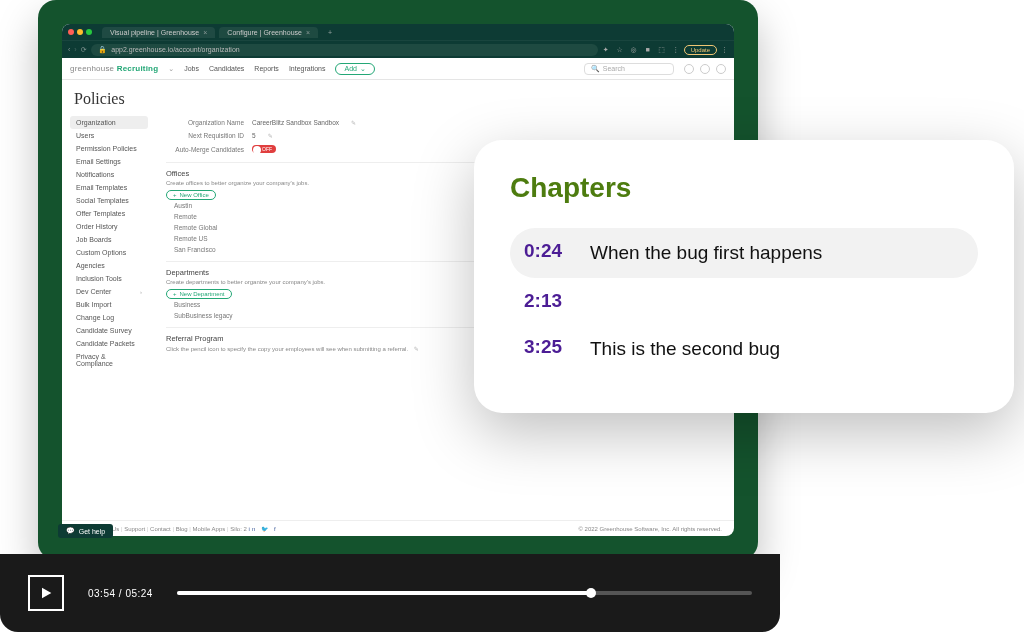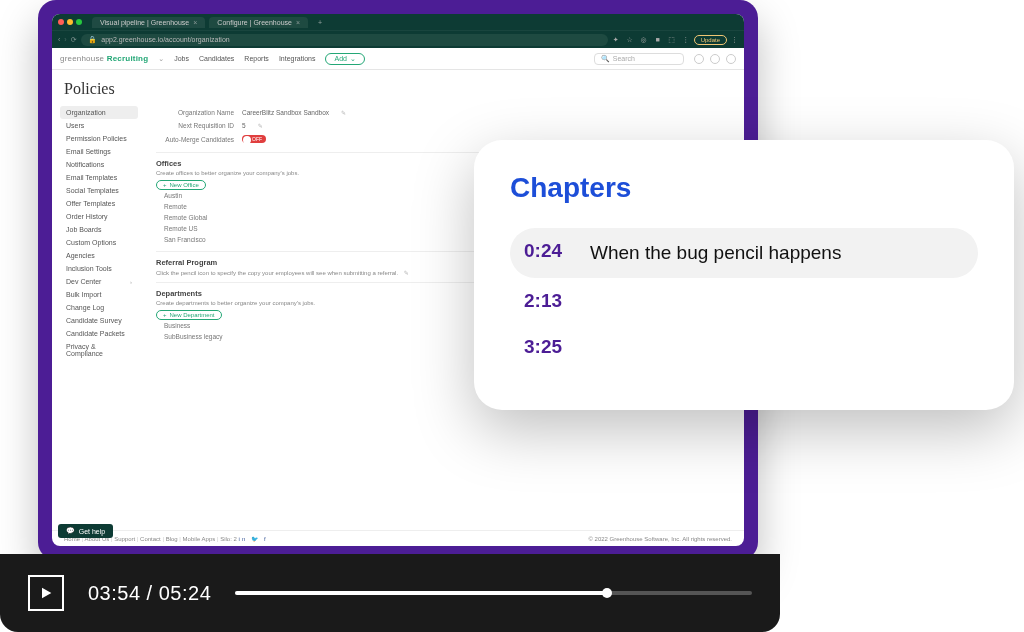--- a/index.html
+++ b/index.html
@@ -1,19 +1,19 @@
 <!DOCTYPE html>
 <html><head>
 <meta charset="utf-8">
 <style>
 * { margin: 0; padding: 0; box-sizing: border-box; font-family: -apple-system, BlinkMacSystemFont, "Segoe UI", Helvetica, Arial, sans-serif; }
 body { background: #fff; width: 1024px; height: 632px; position: relative; overflow: hidden; }
 
 
-.device { position: absolute; left: 38px; top: 0; width: 720px; height: 560px; background: #4c1d95; border-radius: 18px; padding: 14px; box-shadow: 0 20px 40px rgba(0,0,0,0.25); }
+.device { position: absolute; left: 38px; top: 0; width: 720px; height: 560px; background: #14532d; border-radius: 18px; padding: 24px; box-shadow: 0 20px 40px rgba(0,0,0,0.25); }
 .screen { width: 100%; height: 100%; background: #fff; border-radius: 8px; overflow: hidden; display: flex; flex-direction: column; font-size: 7px; }
 
 
 .chrome { background: #0d3b34; color: #ccc; }
 .tabbar { display: flex; align-items: center; height: 16px; padding: 0 6px; gap: 4px; }
 .dots { display: flex; gap: 3px; margin-right: 6px; }
 .dot { width: 6px; height: 6px; border-radius: 50%; }
 .dot.r { background: #ff5f56; } .dot.y { background: #ffbd2e; } .dot.g { background: #27c93f; }
 .tab { background: rgba(255,255,255,0.08); border-radius: 4px 4px 0 0; padding: 2px 8px; display: flex; align-items: center; gap: 4px; }
 .tab.active { background: #1e4a41; }
@@ -46,43 +46,43 @@
 .side-item.active { background: #eee; font-weight: 500; }
 .side-item .ar { color:#aaa; font-size:6px; }
 .main { flex:1; padding: 0 12px 0 16px; color:#555; }
 .formrow { display:flex; align-items:center; gap: 8px; padding: 3px 0; }
 .formrow .lbl { width: 78px; text-align: right; color:#777; font-size:6.5px; }
 .formrow .val { color:#666; font-size:6.5px; }
 .pencil { color:#bbb; margin-left:4px; font-size:6px; }
 .toggle { display:inline-block; background:#e03e3e; color:#fff; border-radius:7px; font-size:5px; padding:1px 4px 1px 10px; position:relative; }
 .toggle::before { content:""; position:absolute; left:1px; top:1px; width:8px; height:8px; background:#fff; border-radius:50%; }
 .section { border-top: 1px solid #eee; margin-top:6px; padding-top:6px; }
-.sec-h { font-weight:700; color:#444; font-size:7.5px; }
+.sec-h { font-weight:400; color:#444; font-size:7.5px; }
 .sec-sub { color:#888; font-size:6px; margin:2px 0 4px; }
 .pill { display:inline-flex; align-items:center; gap:3px; border:1px solid #23a776; color:#23a776; border-radius:9px; padding:1px 6px; font-size:6px; }
 .pill::before { content:"+"; }
 .li { color:#777; font-size:6.5px; padding:2px 0 2px 8px; }
 .footer { border-top:1px solid #eee; padding: 4px 12px; display:flex; justify-content:space-between; align-items:center; color:#888; font-size:6px; }
 .footlinks span::after { content:" | "; color:#ccc; }
 .footlinks span:last-child::after { content:""; }
 .social { color:#3b5998; letter-spacing:2px; }
 .helpbtn { position:absolute; left:20px; bottom:22px; background:#0d3b34; color:#fff; padding:3px 8px; border-radius:3px; font-size:7px; display:flex; align-items:center; gap:4px; }
 
 
 .player { position:absolute; left:0; bottom:0; width:780px; height:78px; background:#1a1a1a; border-radius: 0 0 18px 18px; display:flex; align-items:center; padding: 0 28px; gap:24px; color:#fff; }
 .play { width:36px; height:36px; border:2px solid #fff; display:flex; align-items:center; justify-content:center; }
 .play svg { width:16px; height:16px; fill:#fff; }
-.time { font-size:20px; letter-spacing:.5px; }
+.time { font-size:10px; letter-spacing:.5px; }
 .track { flex:1; height:4px; background:#555; border-radius:2px; position:relative; }
 .track-fill { position:absolute; left:0; top:0; height:100%; background:#fff; border-radius:2px; width:72%; }
 .track-knob { position:absolute; top:50%; left:72%; width:10px; height:10px; background:#fff; border-radius:50%; transform:translate(-50%,-50%); }
 
 
 .card { position:absolute; right:10px; top:140px; width:540px; background:#fff; border-radius:28px; box-shadow: 0 20px 60px rgba(0,0,0,0.25); padding: 32px 36px 40px; }
-.card h2 { font-size:28px; font-weight:600; color:#1d4ed8; margin-bottom:24px; }
+.card h2 { font-size:28px; font-weight:600; color:#4d7c0f; margin-bottom:24px; }
 .chap { display:flex; gap:18px; padding:12px 14px; border-radius:28px; align-items:flex-start; }
 .chap.active { background:#f2f2f2; }
 .chap-time { color:#4c1d95; font-weight:600; font-size:19px; min-width:48px; }
 .chap-title { font-size:19px; color:#111; line-height:1.35; font-weight:500; }
 </style>
 </head>
 <body>
 
 <div class="device">
   <div class="screen">
@@ -198,36 +198,36 @@
             <div id="offices">
                 <div class="li">Austin</div>
                 <div class="li">Remote</div>
                 <div class="li">Remote Global</div>
                 <div class="li">Remote US</div>
                 <div class="li">San Francisco</div>
               </div>
           </div>
 
           <div class="section">
-            <div class="sec-h">Referral Program</div>
-            <div class="sec-sub">
-              <span>Click the pencil icon to specify the copy your employees will see when submitting a referral.</span>
-              <span class="pencil">✎</span>
-            </div>
-          </div>
-
-          <div class="section">
             <div class="sec-h">Departments</div>
             <div class="sec-sub">Create departments to better organize your company's jobs.</div>
             <span class="pill">New Department</span>
             <div id="depts">
                 <div class="li">Business</div>
                 <div class="li">SubBusiness legacy</div>
               </div>
           </div>
+
+          <div class="section">
+            <div class="sec-h">Referral Program</div>
+            <div class="sec-sub">
+              <span>Click the pencil icon to specify the copy your employees will see when submitting a referral.</span>
+              <span class="pencil">✎</span>
+            </div>
+          </div>
         </div>
       </div>
       <div class="footer">
         <div>
           <span class="footlinks" id="footlinks"><span>Home</span><span>About Us</span><span>Support</span><span>Contact</span><span>Blog</span><span>Mobile Apps</span><span>Silo: 2</span></span>
           <span class="social"> in 🐦 f</span>
         </div>
         <span>© 2022 Greenhouse Software, Inc. All rights reserved.</span>
       </div>
     </div>
@@ -252,22 +252,23 @@
     <div class="track-fill" style="width: 72%;"></div>
     <div class="track-knob" style="left: 72%;"></div>
   </div>
 </div>
 
 <div class="card">
   <h2>Chapters</h2>
   <div id="chapters">
       <div class="chap active">
         <div class="chap-time">0:24</div>
-        <div class="chap-title">When the bug pencil happens</div>
+        <div class="chap-title">When the bug first happens</div>
       </div>
       <div class="chap">
         <div class="chap-time">2:13</div>
       </div>
       <div class="chap">
         <div class="chap-time">3:25</div>
+        <div class="chap-title">This is the second bug</div>
       </div>
     </div>
 </div>
 
 </body></html>

